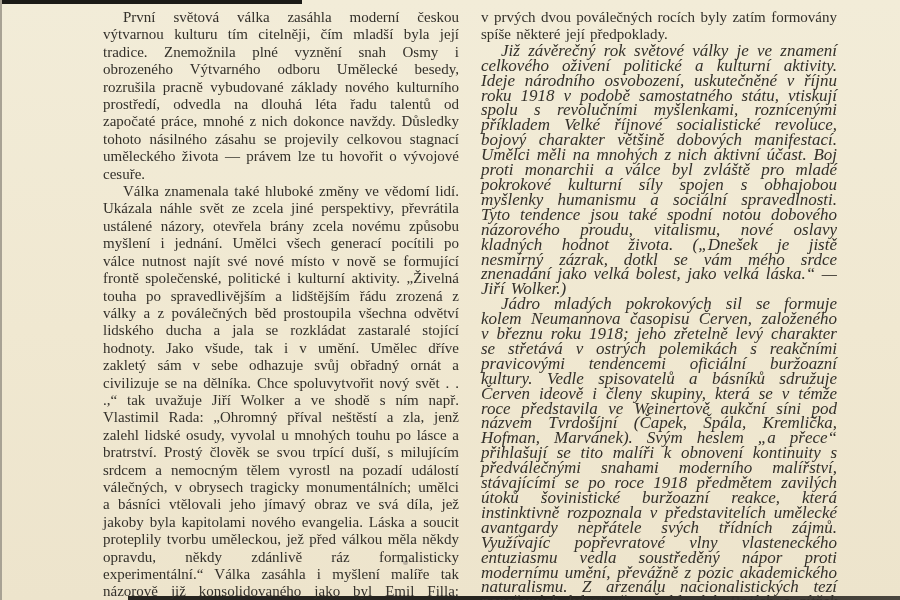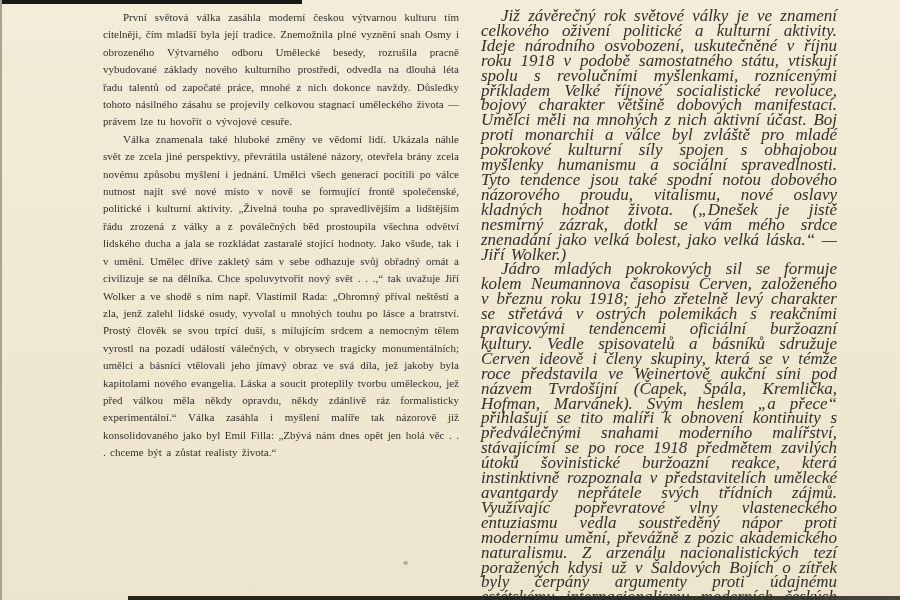--- a/index.html
+++ b/index.html
@@ -20,21 +20,21 @@
            background: #b9b2a2; border-radius: 2px; }
   .columns {
     position: absolute;
     left: 103px;
     top: 9px;
     display: flex;
     gap: 22px;
   }
   .col { width: 356px; text-align: justify; }
   .col p { margin: 0; }
-  .roman  { font-size: 11px; line-height: 17.4px; word-spacing: 1.5px; }
+  .roman  { font-size: 15px; line-height: 17.4px; word-spacing: 1.5px; }
   .ital   { font-size: 17px; line-height: 14.9px; font-style: italic; word-spacing: 1.8px; }
   .indent   { text-indent: 20px; }
   .noindent { text-indent: 0; }
 </style>
 </head>
 <body>
 
 <div class="page">
 
   <div class="edge-top"></div>
@@ -44,19 +44,20 @@
 
   <div class="columns">
 
     <div class="col">
       <p class="roman indent">První světová válka zasáhla moderní českou výtvarnou kulturu tím citelněji, čím mladší byla její tradice. Znemožnila plné vyznění snah Osmy i obrozeného Výtvarného odboru Umělecké besedy, rozrušila pracně vybudované základy nového kulturního prostředí, odvedla na dlouhá léta řadu talentů od započaté práce, mnohé z nich dokonce navždy. Důsledky tohoto násilného zásahu se projevily celkovou stagnací uměleckého života — právem lze tu hovořit o vývojové cesuře.</p>
       <p class="roman indent">Válka znamenala také hluboké změny ve vědomí lidí. Ukázala náhle svět ze zcela jiné perspektivy, převrátila ustálené názory, otevřela brány zcela novému způsobu myšlení i jednání. Umělci všech generací pocítili po válce nutnost najít své nové místo v nově se formující frontě společenské, politické i kulturní aktivity. „Živelná touha po spravedlivějším a lidštějším řádu zrozená z války a z poválečných běd prostoupila všechna odvětví lidského ducha a jala se rozkládat zastaralé stojící hodnoty. Jako všude, tak i v umění. Umělec dříve zakletý sám v sebe odhazuje svůj obřadný ornát a civilizuje se na dělníka. Chce spoluvytvořit nový svět . . .,“ tak uvažuje Jiří Wolker a ve shodě s ním např. Vlastimil Rada: „Ohromný příval neštěstí a zla, jenž zalehl lidské osudy, vyvolal u mnohých touhu po lásce a bratrství. Prostý člověk se svou trpící duší, s milujícím srdcem a nemocným tělem vyrostl na pozadí událostí válečných, v obrysech tragicky monumentálních; umělci a básníci vtělovali jeho jímavý obraz ve svá díla, jež jakoby byla kapitolami nového evangelia. Láska a soucit proteplily tvorbu uměleckou, jež před válkou měla někdy opravdu, někdy zdánlivě ráz formalisticky experimentální.“ Válka zasáhla i myšlení malíře tak názorově již konsolidovaného jako byl Emil Filla: „Zbývá nám dnes opět jen holá věc . . .  chceme být a zůstat realisty života.“</p>
 
     </div>
 
     <div class="col">
+      <p class="roman noindent">v prvých dvou poválečných rocích byly zatím formovány spíše některé její předpoklady.</p>
       <p class="ital indent">Již závěrečný rok světové války je ve znamení celkového oživení politické a kulturní aktivity. Ideje národního osvobození, uskutečněné v říjnu roku 1918 v podobě samostatného státu, vtiskují spolu s revolučními myšlenkami, roznícenými příkladem Velké říjnové socialistické revoluce, bojový charakter většině dobových manifestací. Umělci měli na mnohých z nich aktivní účast. Boj proti monarchii a válce byl zvláště pro mladé pokrokové kulturní síly spojen s obhajobou myšlenky humanismu a sociální spravedlnosti. Tyto tendence jsou také spodní notou dobového názorového proudu, vitalismu, nové oslavy kladných hodnot života. („Dnešek je jistě nesmírný zázrak, dotkl se vám mého srdce znenadání jako velká bolest, jako velká láska.“ — Jiří Wolker.)</p>
       <p class="ital indent">Jádro mladých pokrokových sil se formuje kolem Neumannova časopisu Červen, založeného v březnu roku 1918; jeho zřetelně levý charakter se střetává v ostrých polemikách s reakčními pravicovými tendencemi oficiální buržoazní kultury. Vedle spisovatelů a básníků sdružuje Červen ideově i členy skupiny, která se v témže roce představila ve Weinertově aukční síni pod názvem Tvrdošíjní (Čapek, Špála, Kremlička, Hofman, Marvánek). Svým heslem „a přece“ přihlašují se tito malíři k obnovení kontinuity s předválečnými snahami moderního malířství, stávajícími se po roce 1918 předmětem zavilých útoků šovinistické buržoazní reakce, která instinktivně rozpoznala v představitelích umělecké avantgardy nepřátele svých třídních zájmů. Využívajíc popřevratové vlny vlasteneckého entuziasmu vedla soustředěný nápor proti modernímu umění, převážně z pozic akademického naturalismu. Z arzenálu nacionalistických tezí poražených kdysi už v Šaldových Bojích o zítřek byly čerpány argumenty proti údajnému estétskému internacionalismu moderních českých výtvarných snah. Cílem bylo zdiskreditovat avantgardní pokrokové kulturní proudy v očích národa a tím otupit jejich bojové protiměšťácké ostří.</p>
       <p class="ital indent">Ideovou oporu v tomto boji nalezli Tvrdošíjní brány</p>
     </div>
 
   </div>
 </div>
 
 </body></html>

